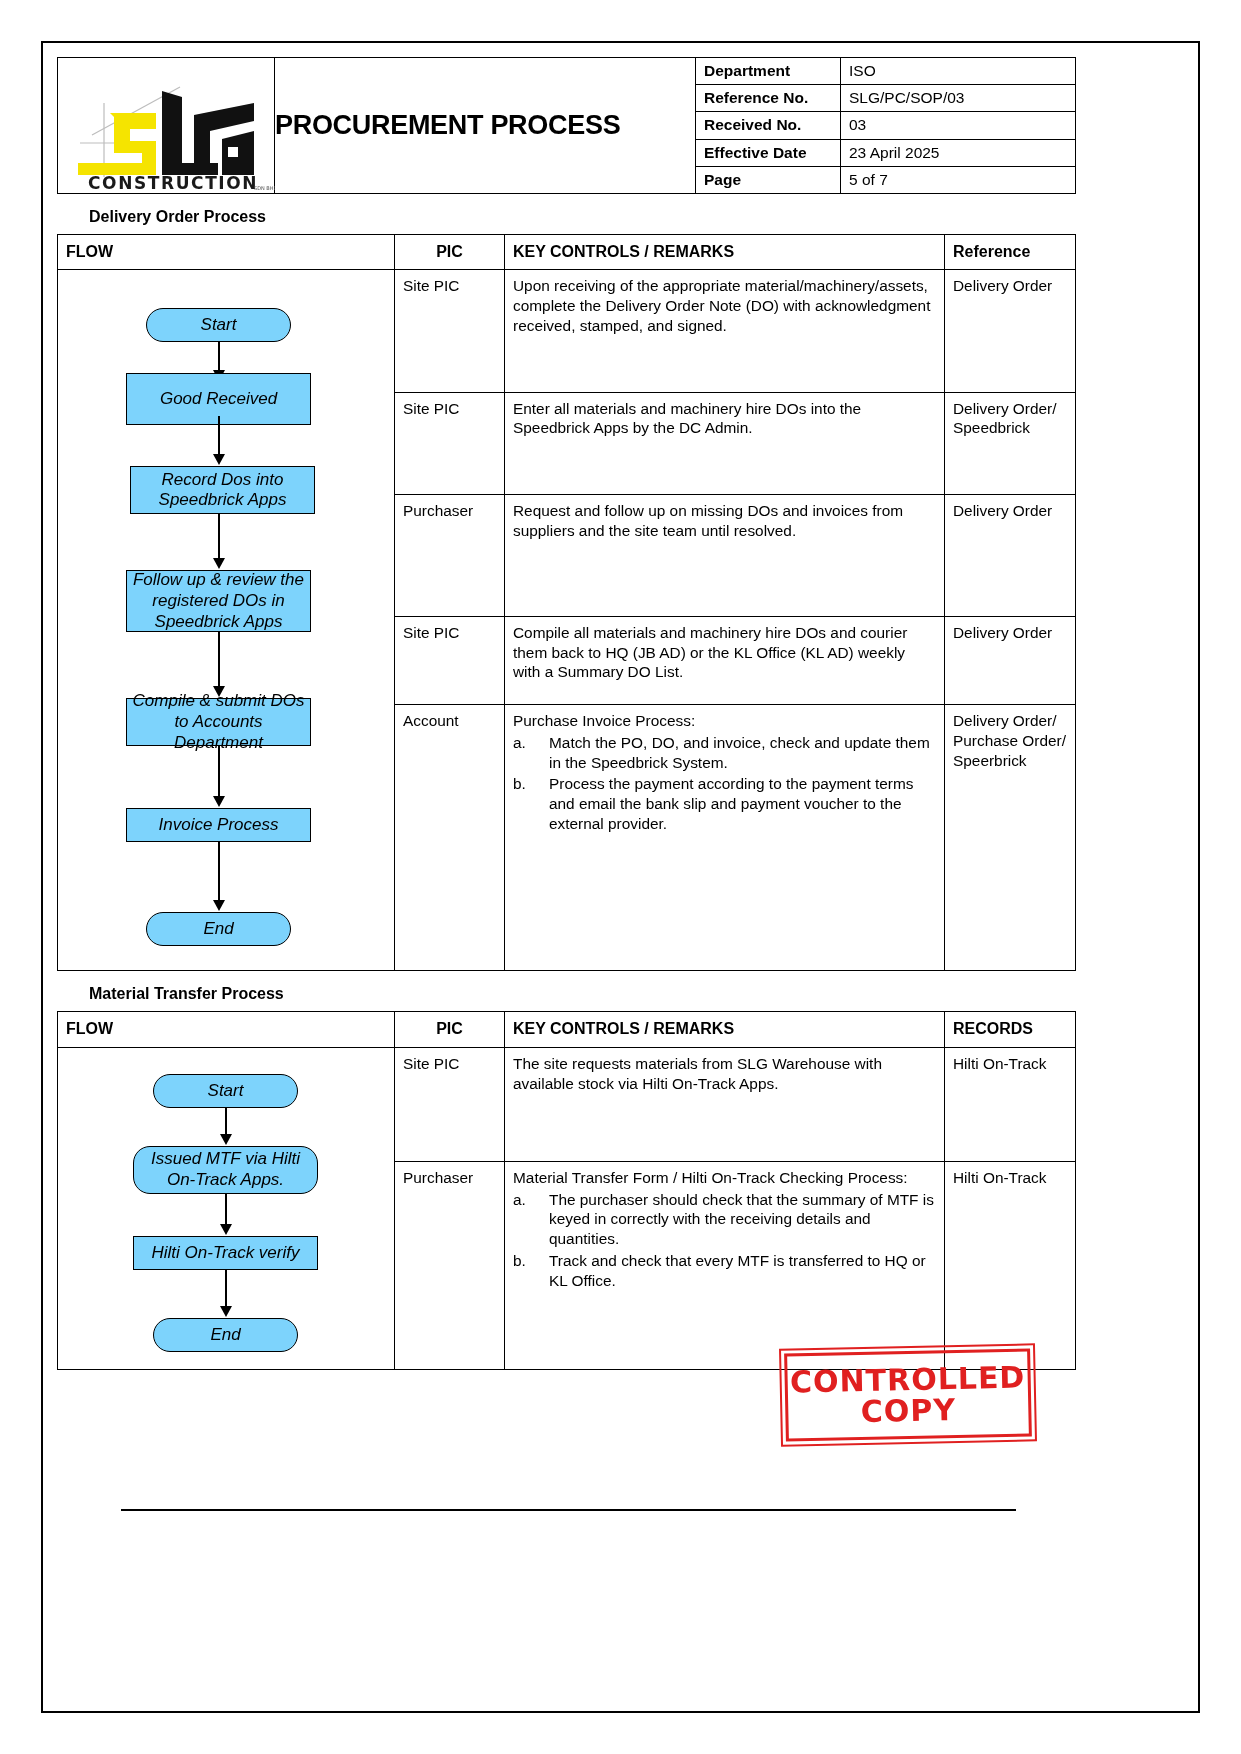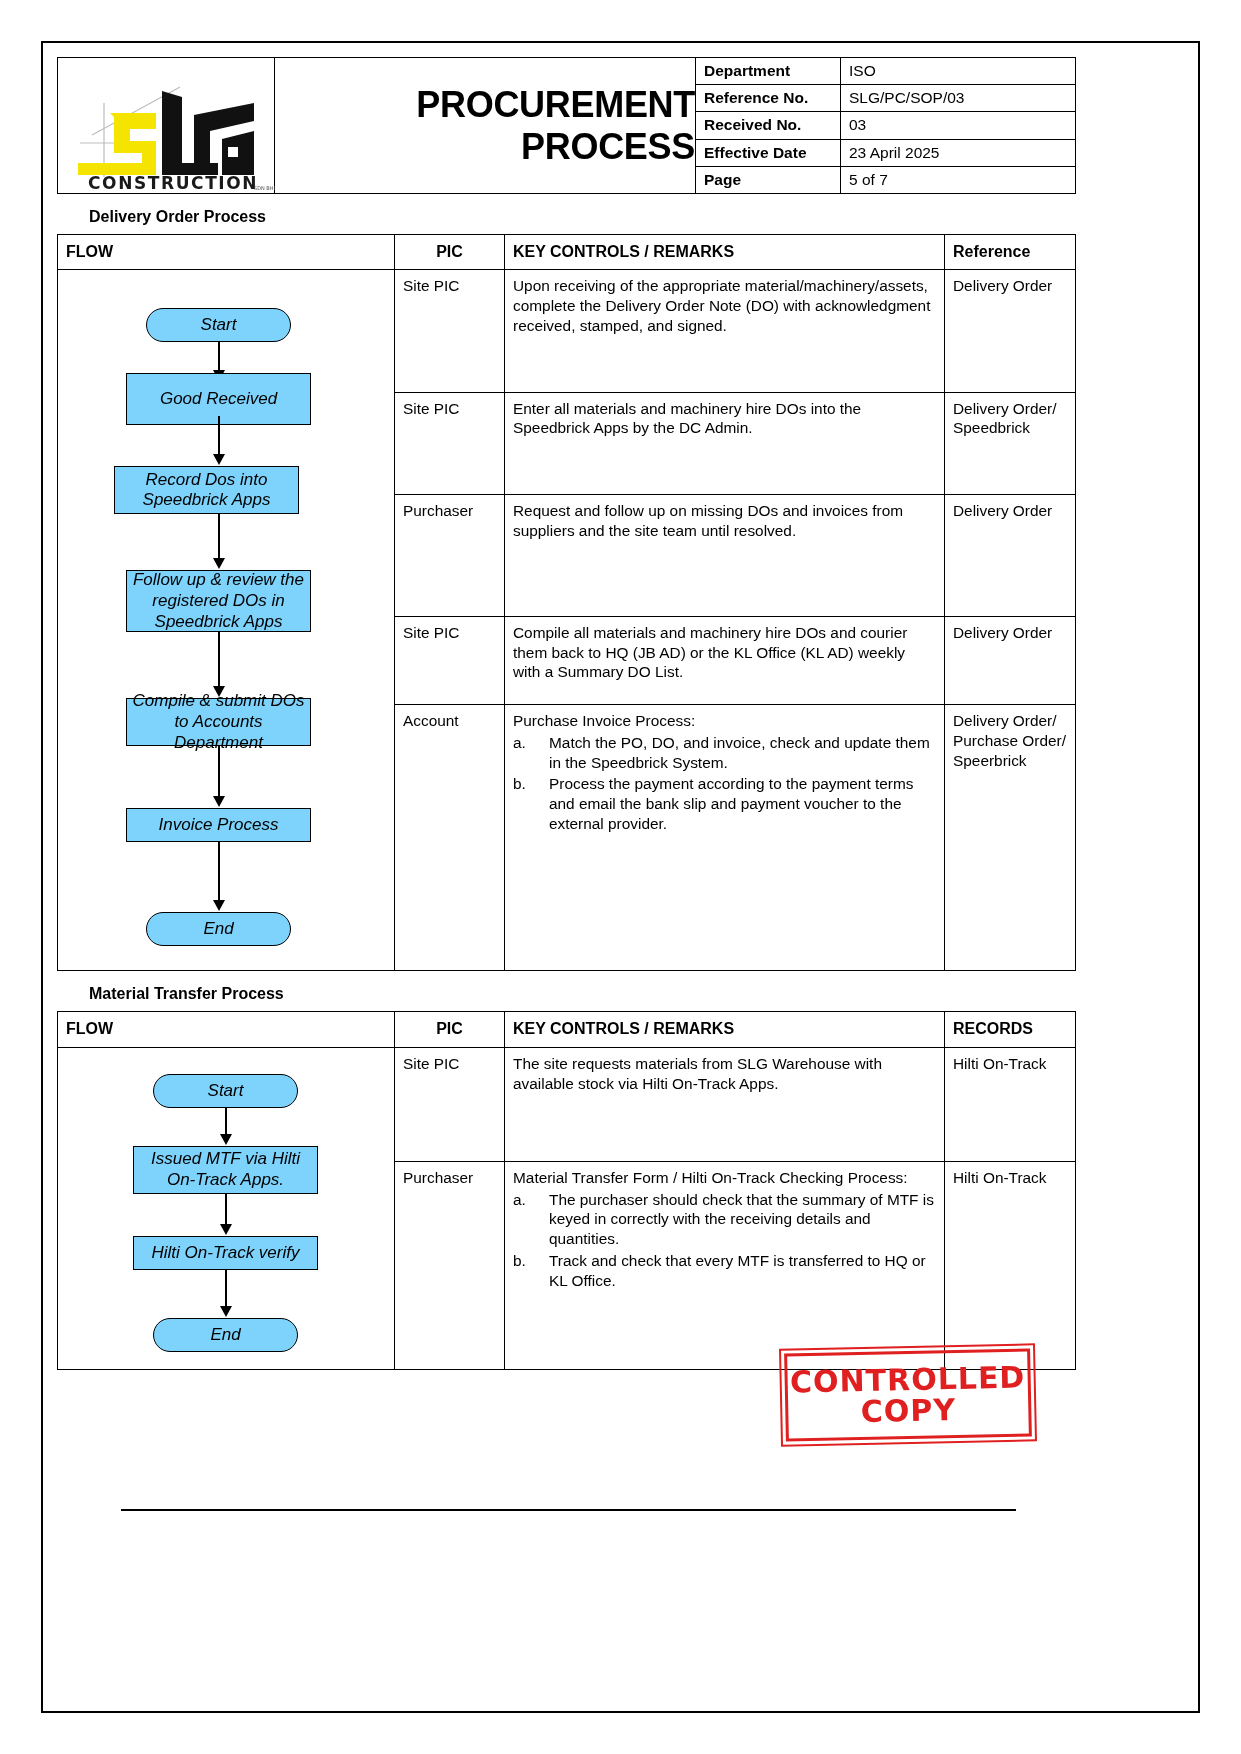--- a/index.html
+++ b/index.html
@@ -30,23 +30,23 @@
     table-layout: fixed;
   }
   table.hdr td {
     border: 1px solid #000;
     padding: 0;
     vertical-align: middle;
   }
   .logo-cell { width: 217px; height: 136px; padding: 0 !important; }
   .title-cell {
     width: 421px;
-    text-align: right;
-    font-weight: bold;
-    font-size: 36px;
+    text-align: left;
+    font-weight: bold;
+    font-size: 27px;
     letter-spacing: -0.3px;
   }
   .hk {
     width: 145px;
     font-weight: bold;
     font-size: 15.5px;
     padding: 4px 8px !important;
     height: 27px;
   }
   .hv {
@@ -250,21 +250,21 @@
                 <div class="ln" style="height:29px;"></div>
                   <div class="hd" style="top:28px;"></div>
               </div>
 
               <div class="node" style="left:68px; top:103px; width:185px; height:52px;">Good Received</div>
               <div class="conn" style="left:160px; top:146px; height:50px;">
                 <div class="ln" style="height:39px;"></div>
                   <div class="hd" style="top:38px;"></div>
               </div>
 
-              <div class="node" style="left:56px; top:196px; width:185px; height:48px;">Record Dos into Speedbrick Apps</div>
+              <div class="node" style="left:72px; top:196px; width:185px; height:48px;">Record Dos into Speedbrick Apps</div>
               <div class="conn" style="left:160px; top:244px; height:56px;">
                 <div class="ln" style="height:45px;"></div>
                   <div class="hd" style="top:44px;"></div>
               </div>
 
               <div class="node" style="left:68px; top:300px; width:185px; height:62px;">Follow up &amp; review the registered DOs in Speedbrick Apps</div>
               <div class="conn" style="left:160px; top:362px; height:66px;">
                 <div class="ln" style="height:55px;"></div>
                   <div class="hd" style="top:54px;"></div>
               </div>
@@ -338,21 +338,21 @@
         <tr>
           <td class="c-flow flowcell" rowspan="2">
             <div class="fc" style="height:318px;">
 
               <div class="node term" style="left:95px; top:26px; width:145px; height:34px;">Start</div>
               <div class="conn" style="left:167px; top:60px; height:38px;">
                 <div class="ln" style="height:27px;"></div>
                   <div class="hd" style="top:26px;"></div>
               </div>
 
-              <div class="node" style="left:75px; top:98px; width:185px; height:48px;">Issued MTF via Hilti On-Track Apps.</div>
+              <div class="node" style="left:75px; top:98px; width:185px; height:48px;border-radius:17px;">Issued MTF via Hilti On-Track Apps.</div>
               <div class="conn" style="left:167px; top:146px; height:42px;">
                 <div class="ln" style="height:31px;"></div>
                   <div class="hd" style="top:30px;"></div>
               </div>
 
               <div class="node" style="left:75px; top:188px; width:185px; height:34px;">Hilti On-Track verify</div>
               <div class="conn" style="left:167px; top:222px; height:48px;">
                 <div class="ln" style="height:37px;"></div>
                   <div class="hd" style="top:36px;"></div>
               </div>

